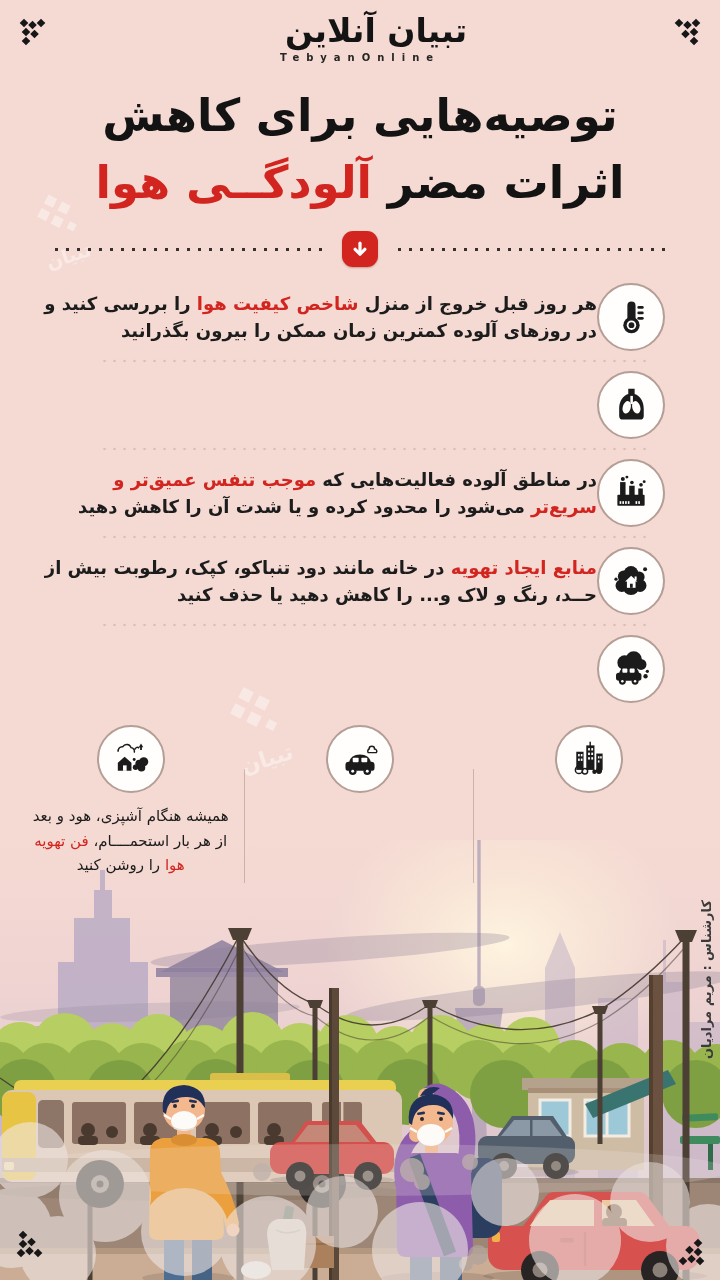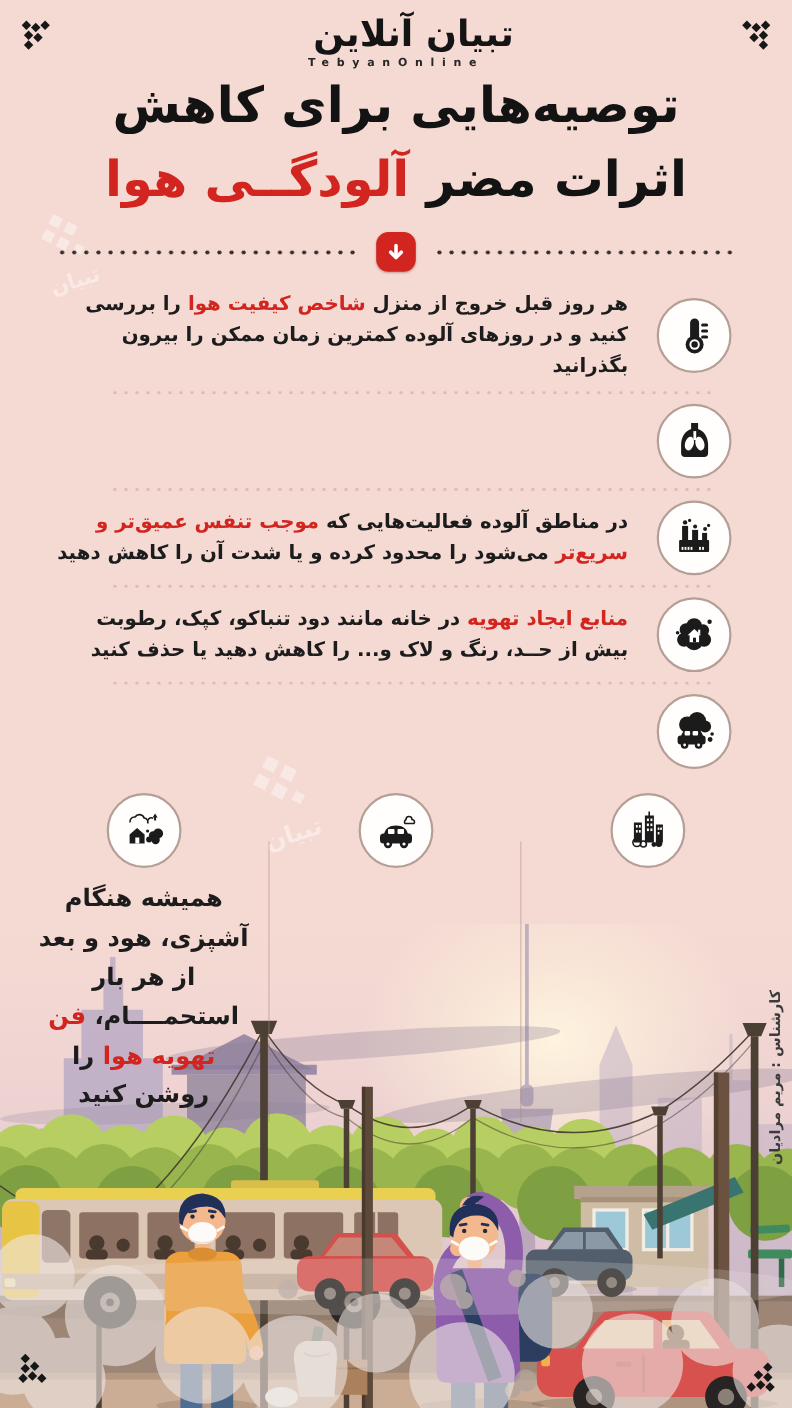--- a/index.html
+++ b/index.html
@@ -14,43 +14,43 @@
   .corner.tl{top:18px;left:19px;}
   .corner.tr{top:18px;right:19px;transform:scaleX(-1);}
   .corner.bl{bottom:22px;left:16px;transform:scaleY(-1);}
   .corner.br{bottom:14px;right:15px;transform:scale(-1,-1);}
   
   .header{position:relative;z-index:5;text-align:center;padding-top:13px;}
   .logo-fa{font-size:33px;font-weight:bold;color:#141414;line-height:1.1;margin-left:32px;}
   .logo-en{font-size:10px;font-weight:bold;color:#262626;letter-spacing:7px;margin-top:3px;direction:ltr;}
   
   .title{position:relative;z-index:5;text-align:center;font-weight:bold;color:#131313;
-         font-size:45px;line-height:1.48;margin-top:0;}
+         font-size:45px;line-height:1.48;margin-top:20px;}
   .title .red{color:#d22520;text-align:center;}
   
   .divider{position:relative;z-index:5;display:flex;align-items:center;gap:15px;margin:15px 50px 0;}
   .dots{flex:1;height:5px;background-image:radial-gradient(circle,#382f2f 1.7px,transparent 2px);
         background-size:11px 5px;background-repeat:repeat-x;background-position:center;}
   .arrow-btn{width:36px;height:36px;border-radius:11px;background:#d22520;flex:0 0 auto;
              display:flex;align-items:center;justify-content:center;box-shadow:0 1px 2px rgba(120,40,30,.35);}
   
   .items{position:relative;z-index:5;margin:10px 55px 0 42px;}
-  .item{display:flex;align-items:center;gap:26px;padding:6px 0;}
+  .item{display:flex;align-items:center;padding:6px 0;}
   .icon-circle{flex:0 0 auto;width:64px;height:64px;border-radius:50%;background:#fffefd;
                border:2px solid #b49e95;box-shadow:0 0 0 2px #fffefd inset;
                display:flex;align-items:center;justify-content:center;}
   .item-text{font-size:18px;font-weight:bold;color:#1c1c1c;line-height:1.55;text-align:right;}
   .hl{color:#d22520;}
   .item-sep{height:4px;margin:2px 14px 2px 56px;background-image:radial-gradient(circle,#ddbab2 1.4px,transparent 1.6px);
             background-size:10px 4px;background-repeat:repeat-x;background-position:center;}
   
   .columns{position:relative;z-index:4;display:flex;margin:16px 16px 0;}
   .column{flex:1;display:flex;flex-direction:column;align-items:center;text-align:center;padding:0 12px;}
   .column .icon-circle{margin-bottom:11px;}
-  .column-text{font-size:22px;font-weight:bold;color:#1c1c1c;line-height:1.62;}
+  .column-text{font-size:15px;font-weight:normal;color:#1c1c1c;line-height:1.62;}
   .col-sep{position:absolute;top:44px;bottom:-6px;width:1px;background:rgba(168,134,127,.5);}
   .col-sep.s1{right:33.4%;}
   .col-sep.s2{right:66.7%;}
   
   .credit{position:absolute;z-index:6;right:-86px;top:972px;width:200px;text-align:center;
           transform:rotate(-90deg);font-size:13px;font-weight:bold;color:#3b3b3b;letter-spacing:.5px;}
   
   .illustration{position:absolute;z-index:1;left:0;top:840px;width:720px;height:440px;}
   
   .watermark{position:absolute;z-index:2;opacity:.5;transform:rotate(-18deg);text-align:center;

